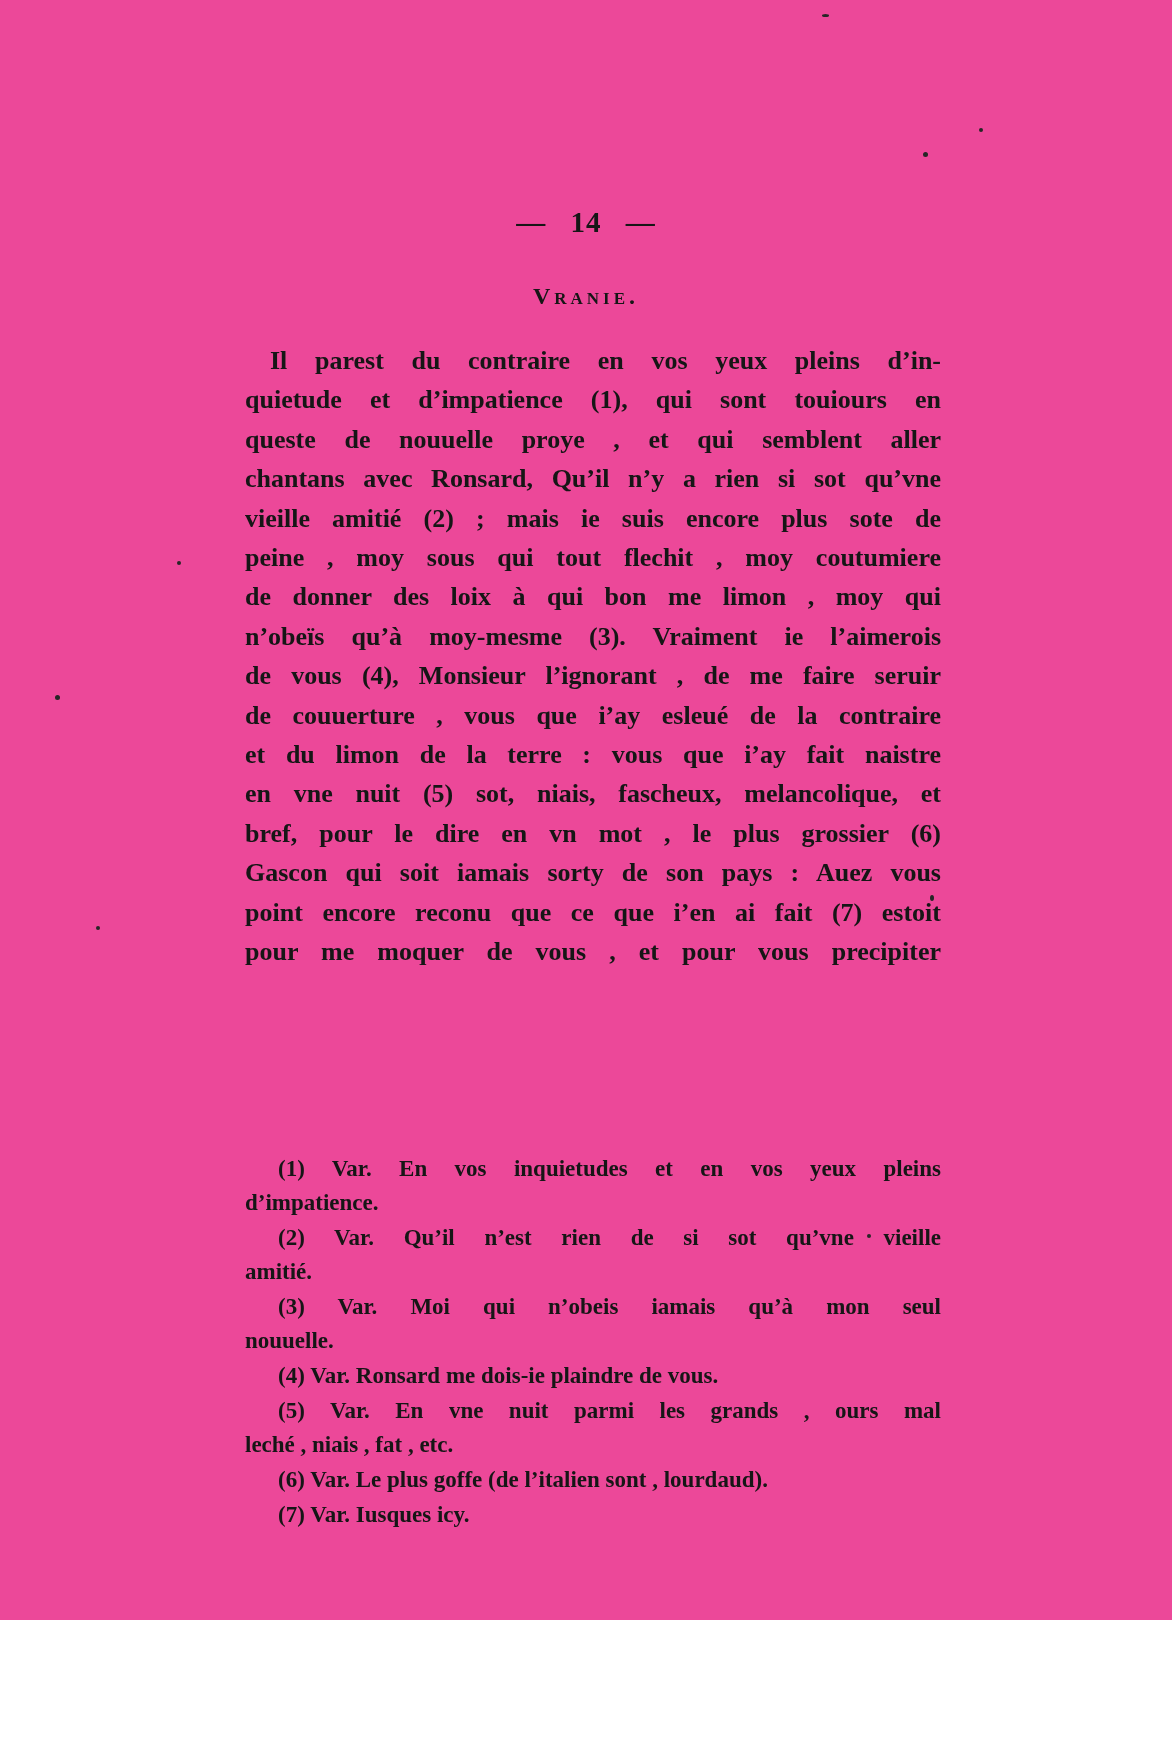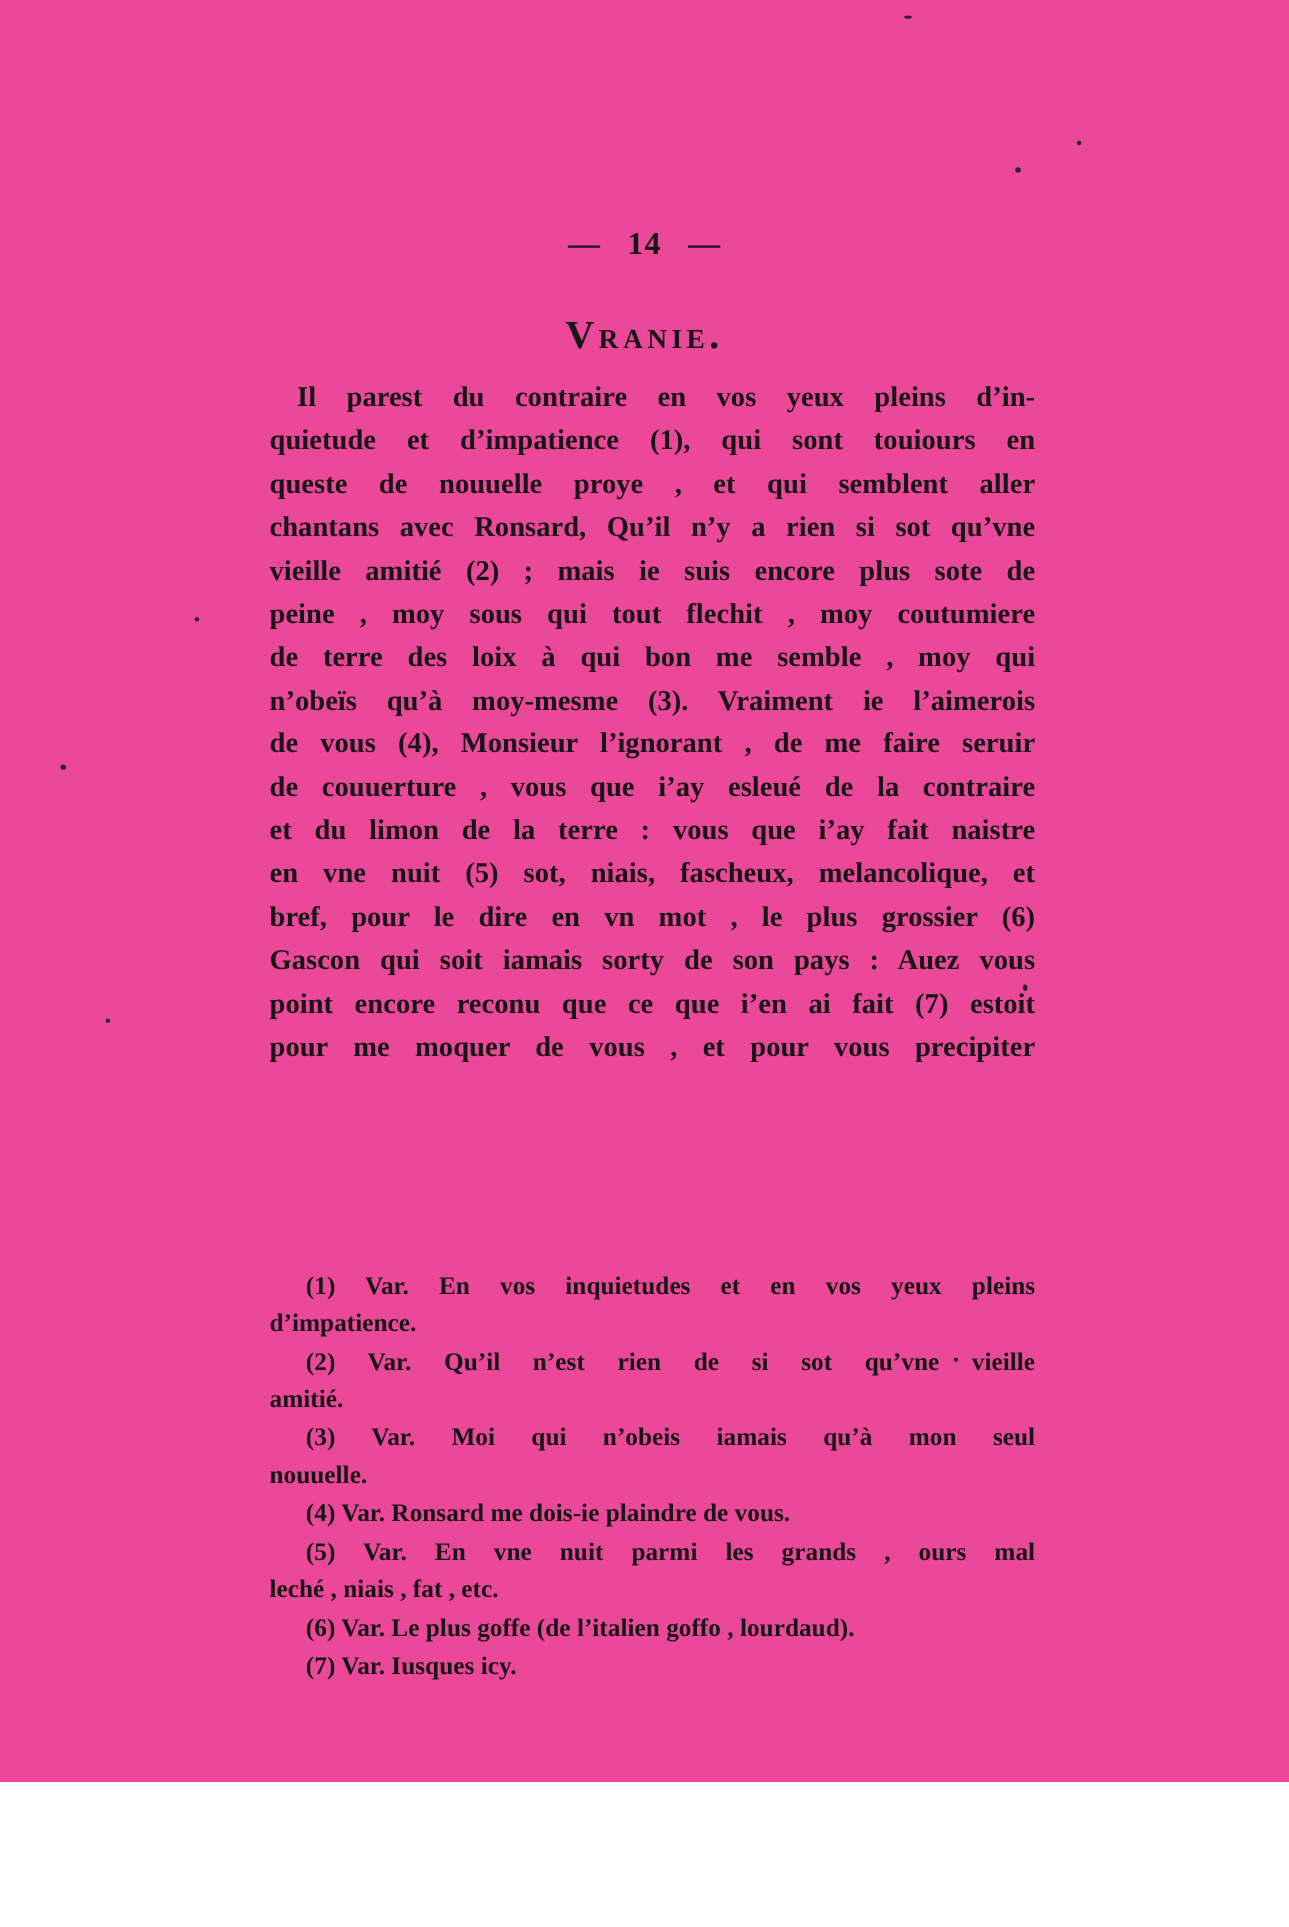--- a/index.html
+++ b/index.html
@@ -19,21 +19,21 @@
     top: 206px; left: 0; width: 100%;
     text-align: center;
     font-size: 29px;
     letter-spacing: 1px;
     word-spacing: 16px;
   }
   .title {
     position: absolute;
     top: 283px; left: 0; width: 100%;
     text-align: center;
-    font-size: 36px;
+    font-size: 24px;
     font-variant: small-caps;
     letter-spacing: 4px;
   }
   .bodytext {
     position: absolute;
     top: 341px; left: 245px; width: 696px;
     font-size: 26px;
   }
   .bl {
     line-height: 39.4px;
@@ -67,21 +67,21 @@
 
   <div class="title">Vranie.</div>
 
   <div class="bodytext">
     <div class="bl indent">Il parest du contraire en vos yeux pleins d’in-</div>
     <div class="bl">quietude et d’impatience (1), qui sont touiours en</div>
     <div class="bl">queste de nouuelle proye , et qui semblent aller</div>
     <div class="bl"><span>chantans avec Ronsard, </span><span class="it">Qu’il n’y a rien si sot qu’vne</span></div>
     <div class="bl"><span class="it">vieille amitié</span><span> (2) ; mais ie suis encore plus sote de</span></div>
     <div class="bl">peine , moy sous qui tout flechit , moy coutumiere</div>
-    <div class="bl">de terre des loix à qui bon me semble , moy qui</div>
+    <div class="bl">de donner des loix à qui bon me limon , moy qui</div>
     <div class="bl">n’obeïs qu’à moy-mesme (3). Vraiment ie l’aimerois</div>
     <div class="bl">de vous (4), Monsieur l’ignorant , de me faire seruir</div>
     <div class="bl">de couuerture , vous que i’ay esleué de la contraire</div>
     <div class="bl">et du limon de la terre : vous que i’ay fait naistre</div>
     <div class="bl">en vne nuit (5) sot, niais, fascheux, melancolique, et</div>
     <div class="bl">bref, pour le dire en vn mot , le plus grossier (6)</div>
     <div class="bl">Gascon qui soit iamais sorty de son pays : Auez vous</div>
     <div class="bl">point encore reconu que ce que i’en ai fait (7) estoit</div>
     <div class="bl">pour me moquer de vous , et pour vous precipiter</div>
   </div>
@@ -106,21 +106,21 @@
     <div class="fn">
       <div class="fl fl1"><span>(4)</span> <span class="it">Var.</span> <span>Ronsard me dois-ie plaindre de vous.</span></div>
     </div>
 
     <div class="fn">
       <div class="fl fl1 j"><span>(5)</span> <span class="it">Var.</span> <span>En vne nuit parmi les grands , ours mal</span></div>
       <div class="fl">leché , niais , fat , etc.</div>
     </div>
 
     <div class="fn">
-      <div class="fl fl1"><span>(6)</span> <span class="it">Var.</span> <span>Le plus goffe (de l’italien </span><span class="it">goffo</span><span> , lourdaud).</span></div>
+      <div class="fl fl1"><span>(6)</span> <span class="it">Var.</span> <span>Le plus goffe (de l’italien </span><span class="it">sont</span><span> , lourdaud).</span></div>
     </div>
 
     <div class="fn">
       <div class="fl fl1"><span>(7)</span> <span class="it">Var.</span> <span>Iusques icy.</span></div>
     </div>
 
   </div>
 
   <div class="speck" style="left:822px; top:14px; width:7px; height:3px;"></div>
   <div class="speck" style="left:979px; top:128px; width:4px; height:4px;"></div>

